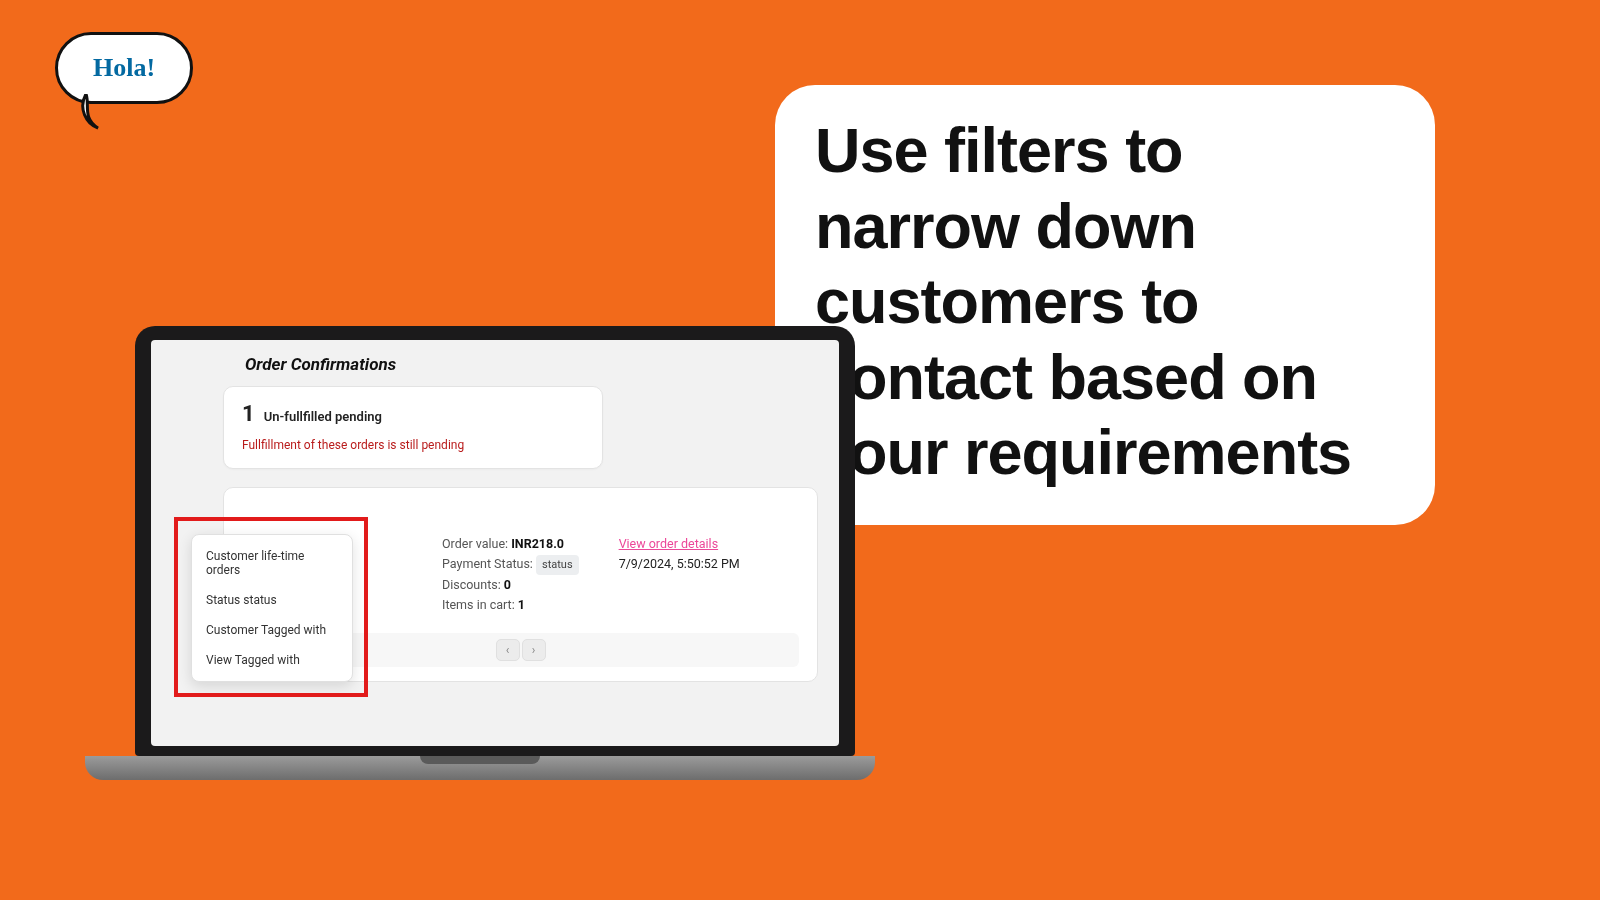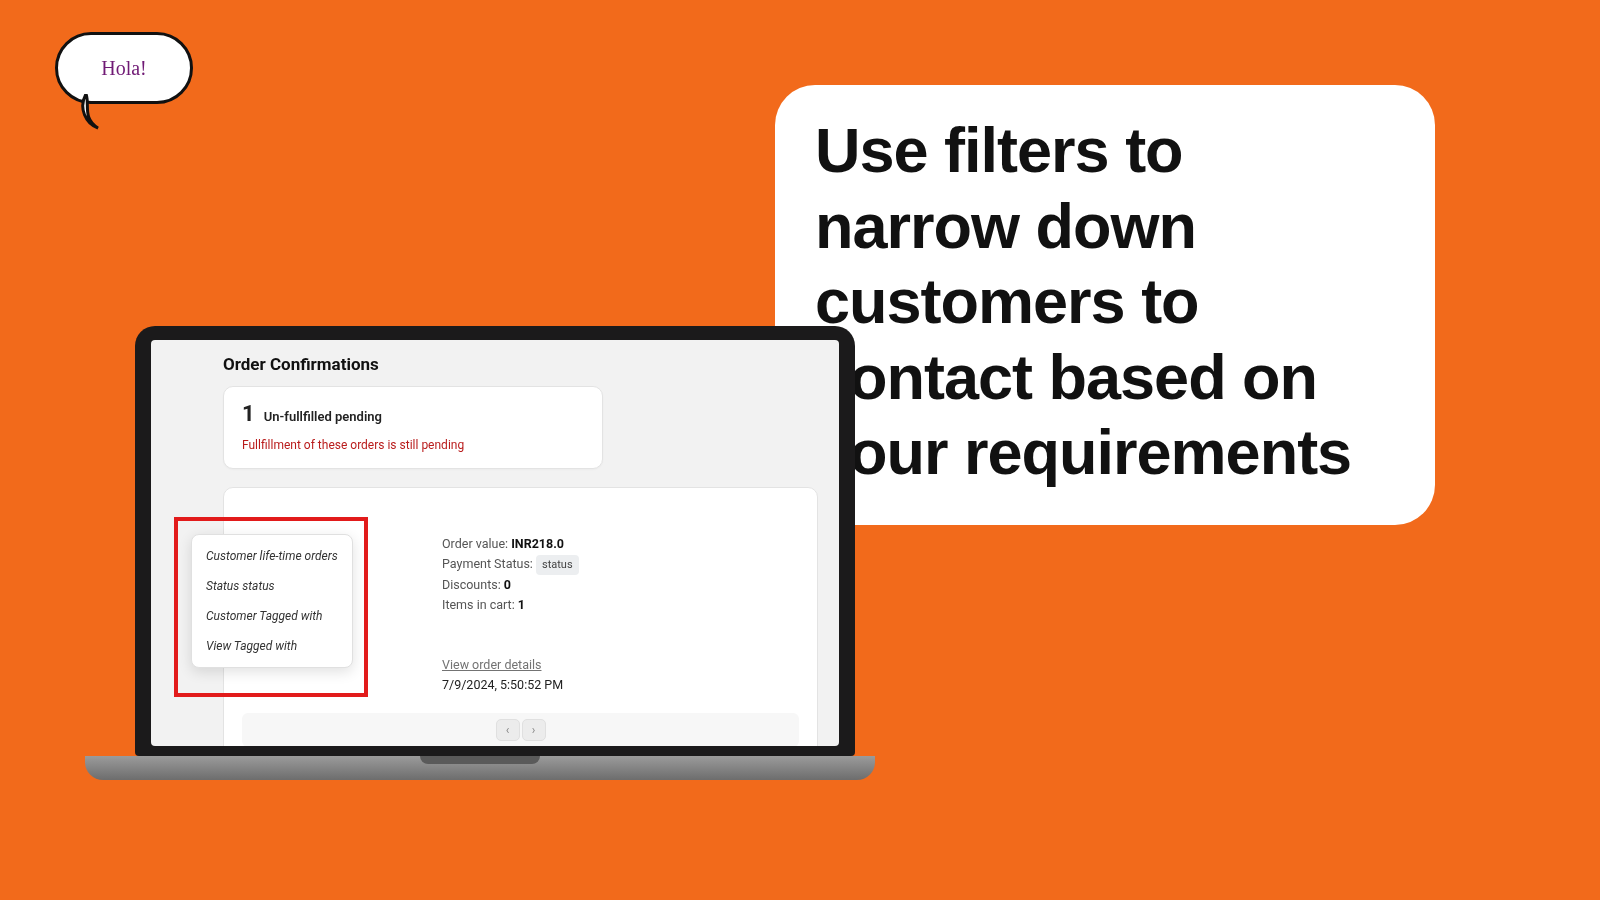--- a/index.html
+++ b/index.html
@@ -21,23 +21,23 @@
     height: 72px;
     background: #fff;
     border: 3px solid #111;
     border-radius: 36px;
     display: flex;
     align-items: center;
     justify-content: center;
   }
   .speech-bubble .txt {
     font-family: "Comic Sans MS", cursive;
-    font-size: 20px;
-    font-weight: 400;
-    color: #701a75;
+    font-size: 26px;
+    font-weight: 700;
+    color: #0369a1;
   }
   .speech-tail {
     position: absolute;
     top: 94px;
     left: 80px;
     width: 0; height: 0;
   }
   .speech-tail svg { display:block; }
 
   
@@ -104,21 +104,22 @@
   
   .app {
     padding: 14px 22px;
     font-size: 12.5px;
     color: #222;
   }
   .page-title {
     font-size: 17px;
     font-weight: 700;
     color: #111;
-    margin: 0 0 12px 50px;
+    margin: 0 0 12px 72px;
+    font-style: italic;
   }
   .summary-card {
     background:#fff;
     border:1px solid #e3e3e3;
     border-radius:10px;
     padding:14px 18px 16px;
     margin-left:50px;
     width:380px;
     box-shadow:0 1px 2px rgba(0,0,0,0.03);
   }
@@ -150,36 +151,35 @@
   .addfilter {
     font-size:12px;
     color:#444;
     padding:3px 0 0 34px;
   }
   .order-row {
     display:flex;
     gap:40px;
     margin-top:26px;
     padding-left:200px;
-    flex-direction:column;
   }
   .col1 { font-size:12.5px; line-height:1.6; }
   .col1 .lbl { color:#555; }
   .col1 .val { font-weight:700; color:#111; }
   .badge {
     display:inline-block;
     background:#eceef0;
     border-radius:4px;
     padding:1px 6px;
     font-size:11px;
     color:#444;
   }
   .col2 { font-size:12.5px; line-height:1.6; }
   .viewlink {
-    color:#737373;
+    color:#ec4899;
     text-decoration:underline;
     cursor:pointer;
   }
   .pager {
     display:flex;
     justify-content:center;
     gap:2px;
     margin-top:18px;
     background:#f7f7f7;
     border-radius:6px;
@@ -199,21 +199,20 @@
     position:absolute;
     top:194px;
     left:40px;
     width:162px;
     background:#fff;
     border:1px solid #e0e0e0;
     border-radius:8px;
     box-shadow:0 4px 14px rgba(0,0,0,0.12);
     padding:6px 0;
     z-index:5;
-    font-style:italic;
   }
   .filter-pop .item {
     padding:8px 14px;
     font-size:12px;
     color:#333;
     cursor:pointer;
   }
 
   
   .red-box {

